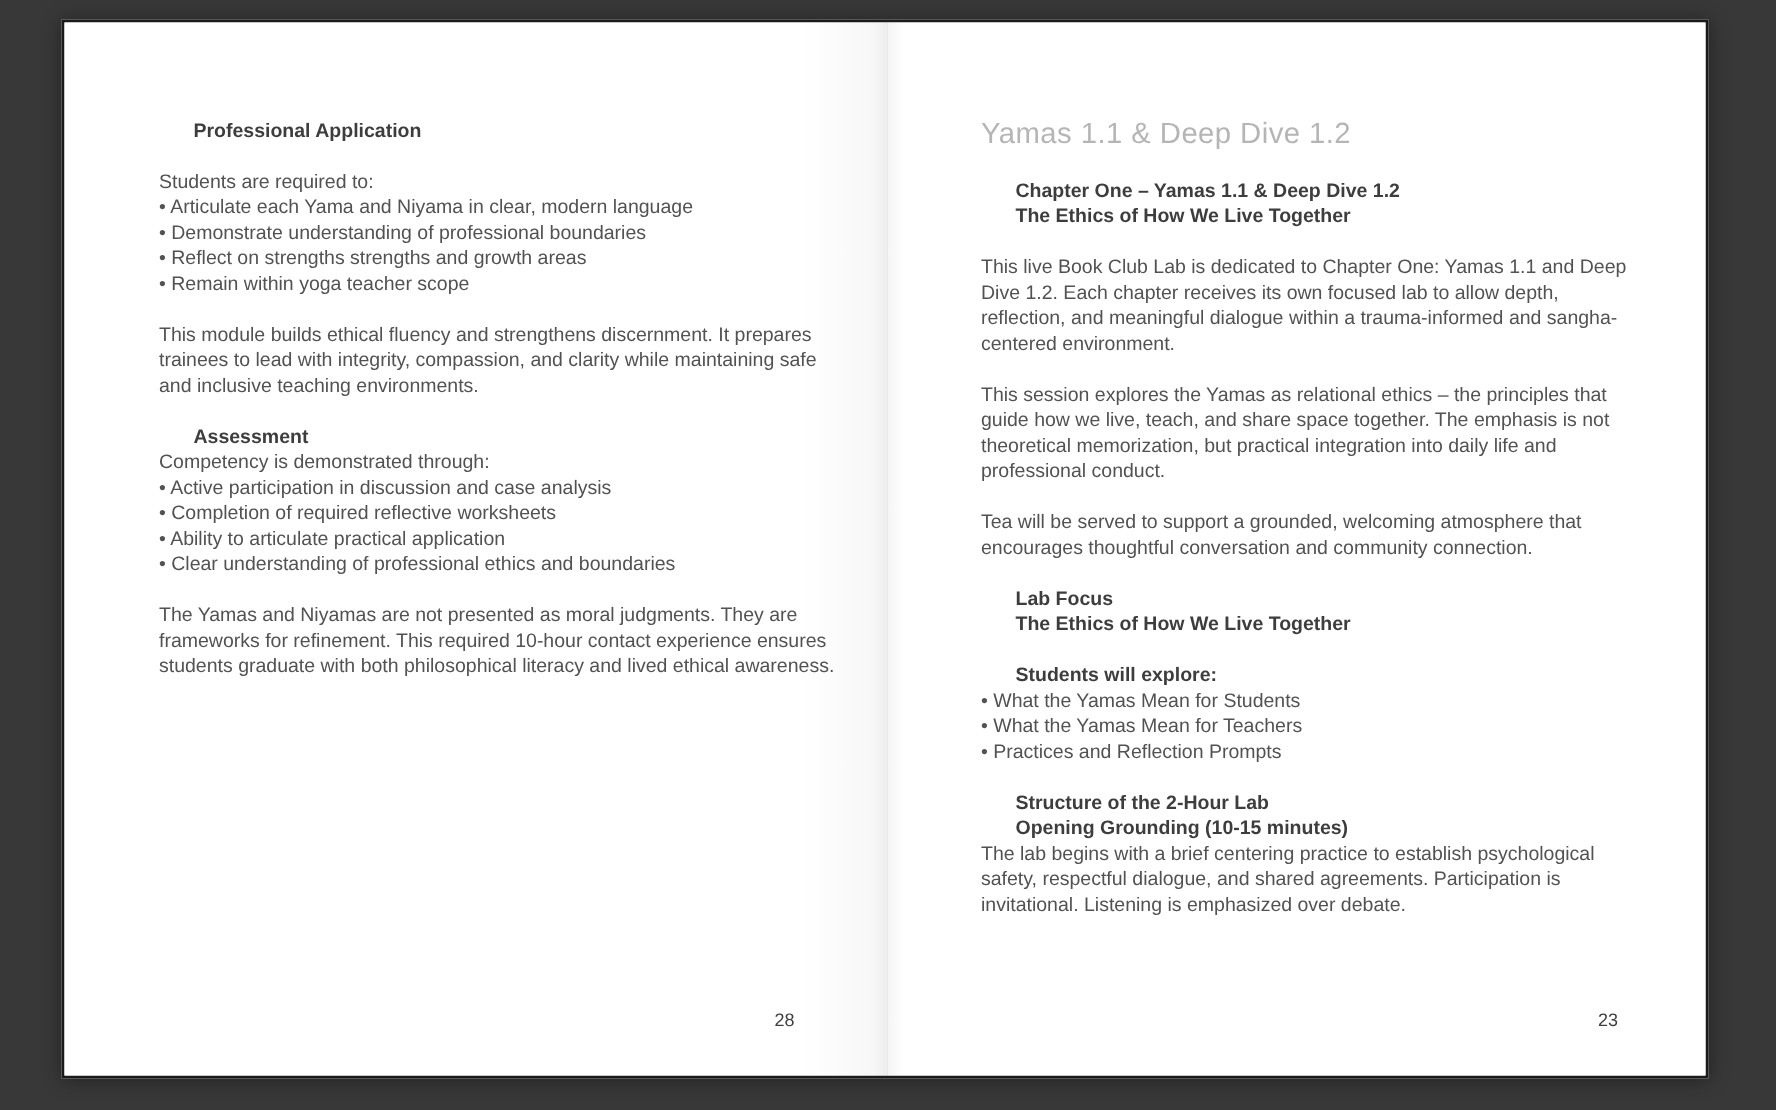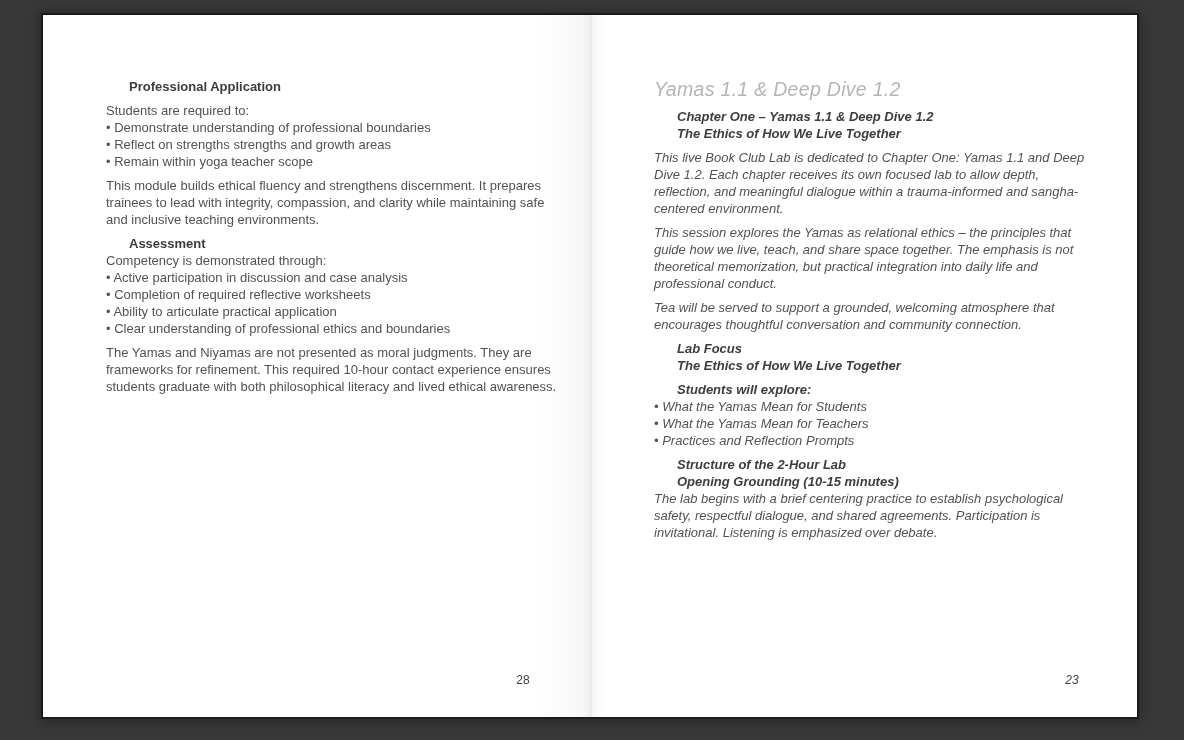--- a/index.html
+++ b/index.html
@@ -27,25 +27,24 @@
     width: 549px; height: 100%;
   }
   .page-left {
     padding: 63px 30px 0 63px;
     background: linear-gradient(to right, #ffffff 0%, #ffffff 90%, #f7f7f7 98.5%, #ededed 100%);
     border-right: 1px solid #e9e9e9;
   }
   .page-right {
     padding: 62px 30px 0 62px;
     background: linear-gradient(to right, #f5f5f5 0%, #ffffff 2%, #ffffff 100%);
-    font-style: italic;
   }
   .page-content-left  { width: 455px; }
   .page-content-right { width: 445px; }
-  .block + .block { margin-top: 7px; }
+  .block + .block { margin-top: 17px; }
   .line {
     font-size: 13px;
     line-height: 17px;
     color: #525252;
   }
   .line.bold {
     font-weight: 600;
     color: #3d3d3d;
     padding-left: 23px;
   }
@@ -74,20 +73,21 @@
 <div class="backdrop">
   <div class="spread">
 
     <div class="page page-left">
       <div class="page-content-left">
           <div class="block">
             <div class="line bold">Professional Application</div>
           </div>
           <div class="block">
             <div class="line body">Students are required to:</div>
+            <div class="line body">• Articulate each Yama and Niyama in clear, modern language</div>
             <div class="line body">• Demonstrate understanding of professional boundaries</div>
             <div class="line body">• Reflect on strengths strengths and growth areas</div>
             <div class="line body">• Remain within yoga teacher scope</div>
           </div>
           <div class="block">
             <div class="line body">This module builds ethical fluency and strengthens discernment. It prepares trainees to lead with integrity, compassion, and clarity while maintaining safe and inclusive teaching environments.</div>
           </div>
           <div class="block">
             <div class="line bold">Assessment</div>
             <div class="line body">Competency is demonstrated through:</div>

